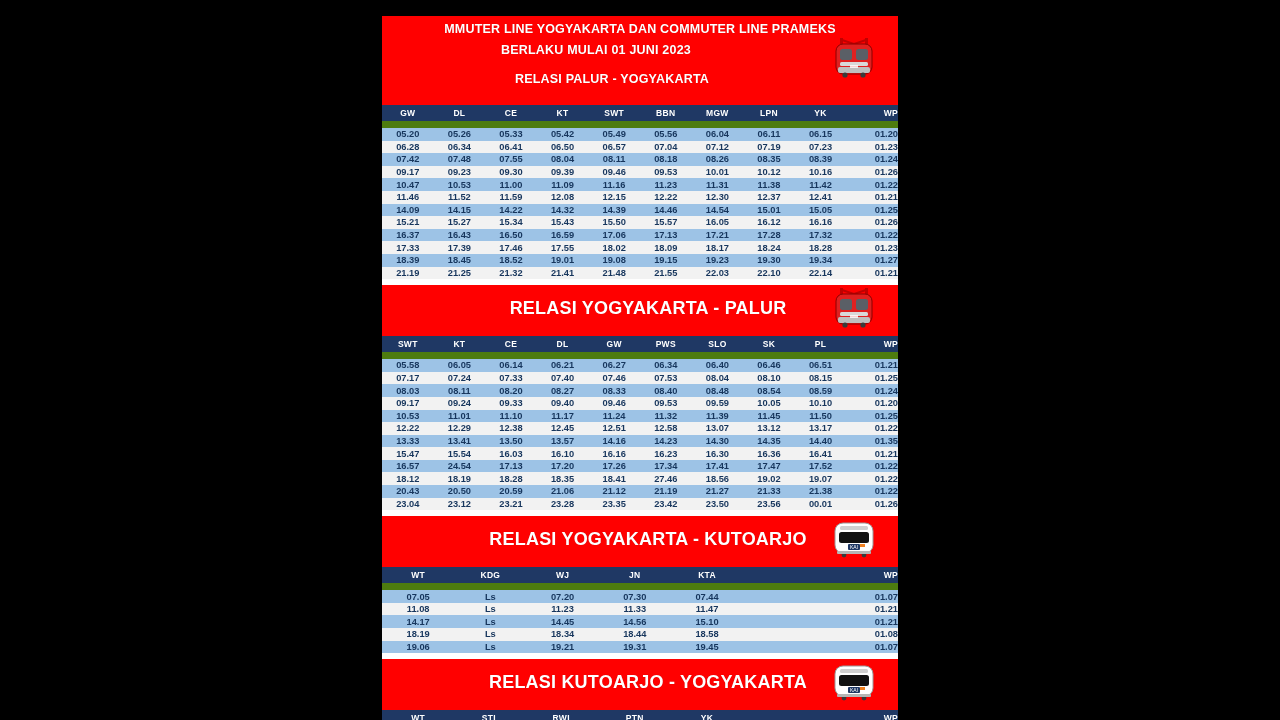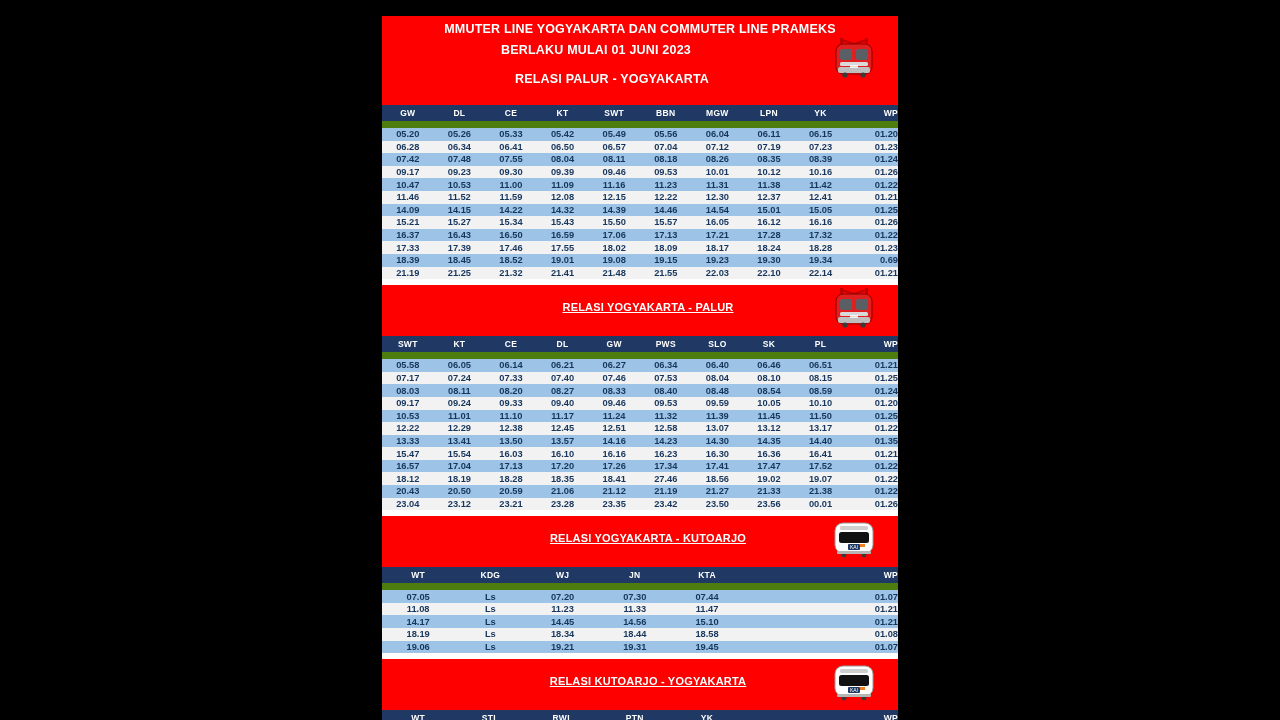--- a/index.html
+++ b/index.html
@@ -22,21 +22,21 @@
   }
   .banner .btext{
     color:#ffffff;font-weight:bold;text-align:center;
     letter-spacing:.2px;line-height:1.25;
     text-shadow:0 0 1px rgba(0,0,0,.25);
   }
   .title-main{font-size:12.5px;white-space:nowrap;}
   .title-sub{font-size:12.5px;}
   .title-rel{font-size:12.5px;}
   .banner-rel{height:46px;display:flex;align-items:center;}
-  .banner-rel .btext{width:100%;font-size:11px;padding-left:16px;text-align:center;text-decoration:underline;}
+  .banner-rel .btext{width:100%;font-size:18px;padding-left:16px;text-align:center;}
 
   
   .train{
     position:absolute;right:18px;top:50%;transform:translateY(-50%);
     width:52px;height:44px;
   }
   .train svg{display:block;width:100%;height:100%;}
 
   
   .redline{height:5px;background:#FF0000;width:100%;}
@@ -240,21 +240,21 @@
               <tr>
                 <td>18.39</td>
                 <td>18.45</td>
                 <td>18.52</td>
                 <td>19.01</td>
                 <td>19.08</td>
                 <td>19.15</td>
                 <td>19.23</td>
                 <td>19.30</td>
                 <td>19.34</td>
-                <td class="wp">0.69</td>
+                <td class="wp">01.27</td>
               </tr>
               <tr>
                 <td>21.19</td>
                 <td>21.25</td>
                 <td>21.32</td>
                 <td>21.41</td>
                 <td>21.48</td>
                 <td>21.55</td>
                 <td>22.03</td>
                 <td>22.10</td>
@@ -404,21 +404,21 @@
                 <td>16.10</td>
                 <td>16.16</td>
                 <td>16.23</td>
                 <td>16.30</td>
                 <td>16.36</td>
                 <td>16.41</td>
                 <td class="wp">01.21</td>
               </tr>
               <tr>
                 <td>16.57</td>
-                <td>17.04</td>
+                <td>24.54</td>
                 <td>17.13</td>
                 <td>17.20</td>
                 <td>17.26</td>
                 <td>17.34</td>
                 <td>17.41</td>
                 <td>17.47</td>
                 <td>17.52</td>
                 <td class="wp">01.22</td>
               </tr>
               <tr>

